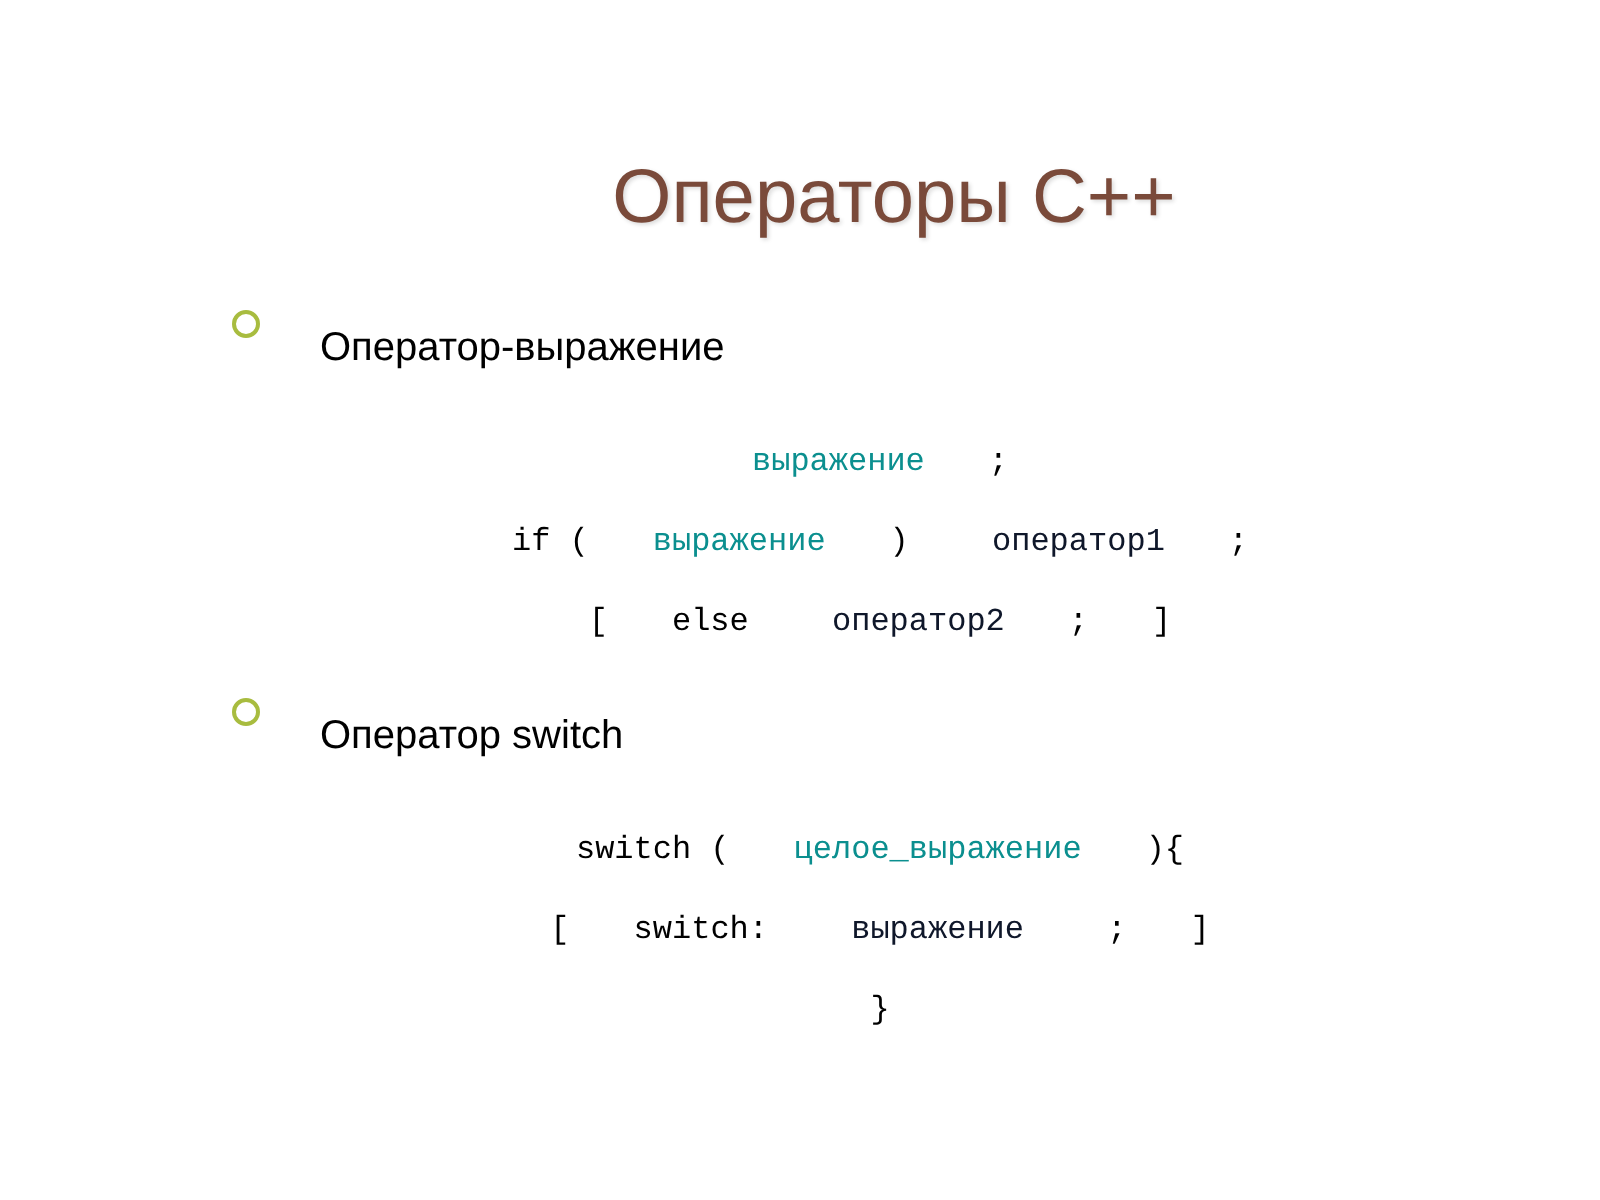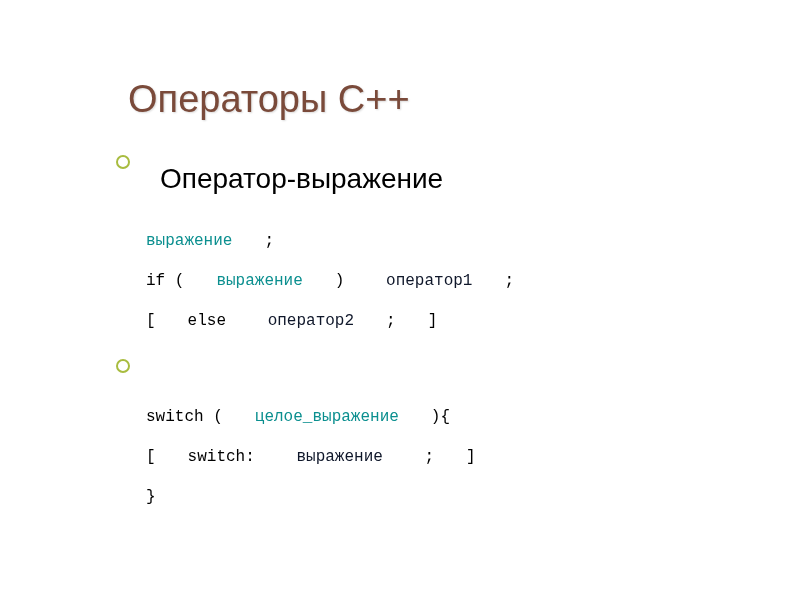--- a/index.html
+++ b/index.html
@@ -1,18 +1,19 @@
 <!DOCTYPE html>
 <html><head>
   <meta charset="utf-8">
   <style>
     * {
       margin: 16px;
       padding: 0;
       box-sizing: border-box;
+      text-align: center;
     }
     body {
       width: 800px;
       height: 600px;
       background: #ffffff;
       font-family: Verdana, Geneva, sans-serif;
       padding: 30px 50px 30px 80px;
       position: relative;
       overflow: hidden;
     }
@@ -33,21 +34,21 @@
       width: 14px;
       height: 14px;
       border-radius: 50%;
       border: 2px solid #a8bc3f;
       background: #ffffff;
       flex-shrink: 0;
       margin-top: 10px;
       margin-right: 14px;
     }
     .bullet-text {
-      font-size: 28px;
+      font-size: 20px;
       color: #000000;
       line-height: 1.3;
     }
     .code-line {
       font-family: "Courier New", Courier, monospace;
       font-size: 16px;
       color: #000000;
       line-height: 1.5;
       margin-left: 2px;
       white-space: pre-wrap;
@@ -70,17 +71,18 @@
 <div id="content">
     <div class="bullet-item">
       <span class="bullet"></span>
       <span class="bullet-text">Оператор-выражение</span>
     </div>
     <div class="code-line"><span class="kw-teal">выражение</span><span>;</span></div>
     <div class="code-line"><span>if (</span><span class="kw-teal">выражение</span><span>) </span><span class="kw-blue">оператор1</span><span>;</span></div>
     <div class="code-line"><span class="sq">[</span><span>else </span><span class="kw-blue">оператор2</span><span>;</span><span class="sq">]</span></div>
     <div class="bullet-item">
       <span class="bullet"></span>
+      <span class="bullet-text">Оператор switch</span>
     </div>
     <div class="code-line"><span>switch (</span><span class="kw-teal">целое_выражение</span><span>){</span></div>
     <div class="code-line"><span class="sq">[</span><span>switch: </span><span class="kw-blue">выражение </span><span>;</span><span class="sq">]</span></div>
     <div class="code-line"><span>}</span></div>
   </div>
 
 </body></html>

